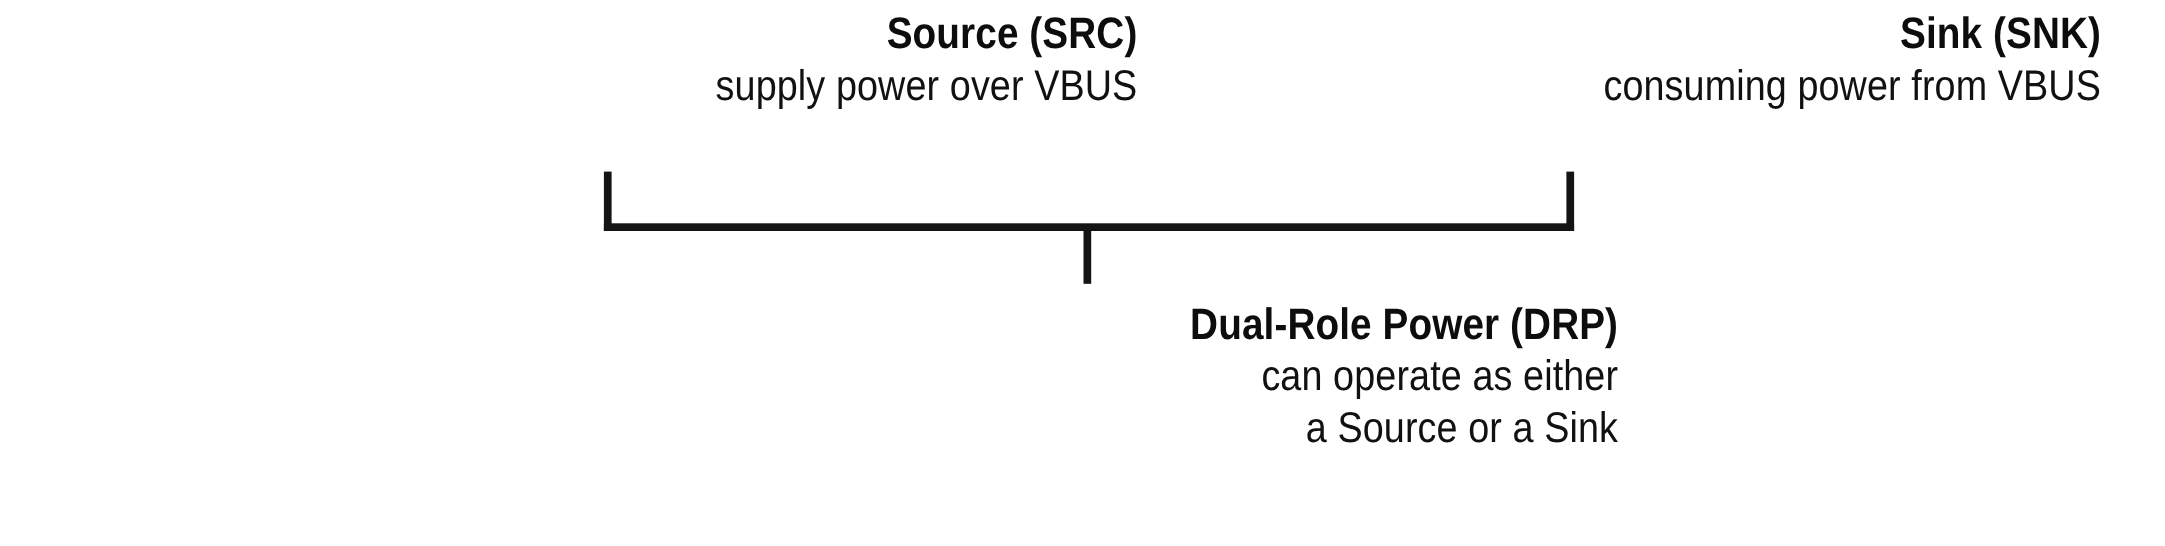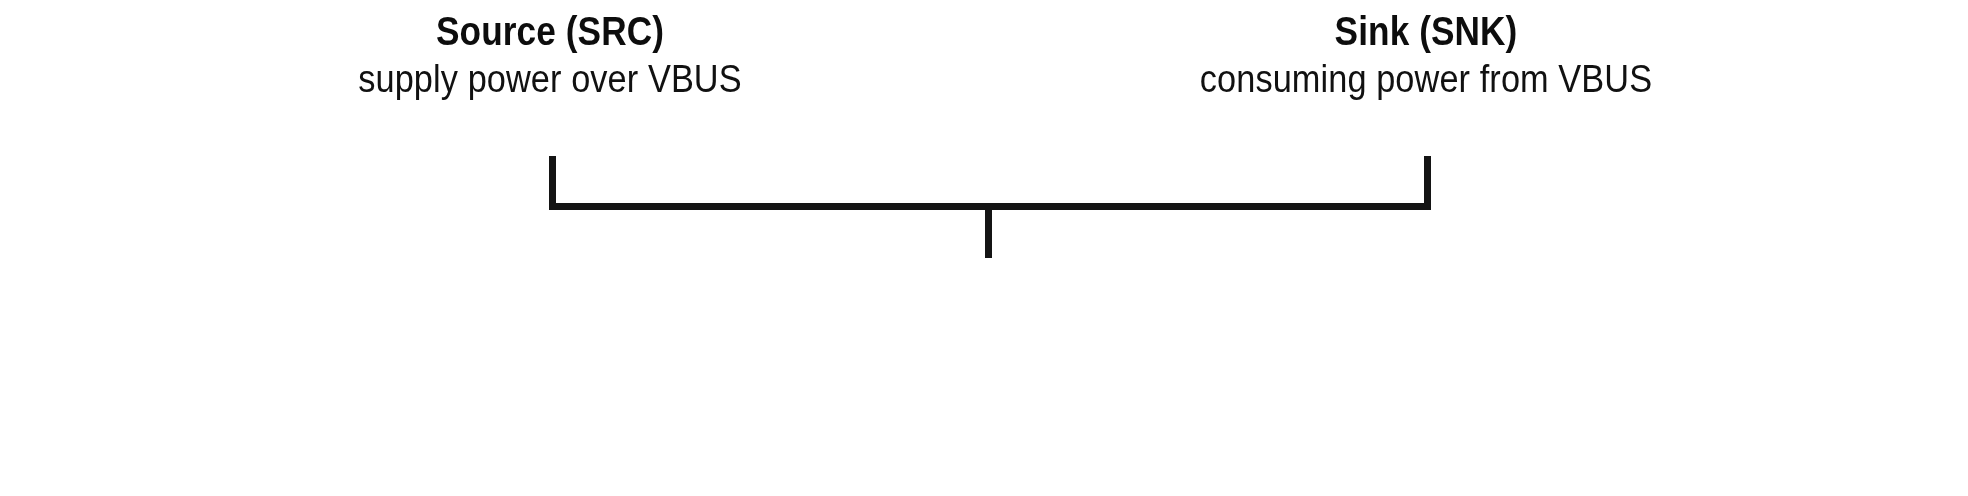--- a/index.html
+++ b/index.html
@@ -18,21 +18,21 @@
     position: relative;
     width: 1968px;
     height: 496px;
     background: #ffffff;
     overflow: hidden;
   }
 
   
   .node {
     position: absolute;
-    text-align: center;
+    text-align: right;
     white-space: nowrap;
   }
   .node-title {
     font-weight: bold;
     font-size: 40px;
     line-height: 47px;
     letter-spacing: 0.1px;
     transform: scaleX(0.88);
     transform-origin: center center;
     color: #0d0d0d;
@@ -112,14 +112,19 @@
   <div class="node" id="node-sink">
     <div class="node-title">Sink (SNK)</div>
     <div class="node-desc">consuming power from VBUS</div>
   </div>
 
   <div class="connector" id="connector-left-riser"></div>
   <div class="connector" id="connector-right-riser"></div>
   <div class="connector" id="connector-crossbar"></div>
   <div class="connector" id="connector-center-stem"></div>
 
+  <div class="node" id="node-drp">
+    <div class="node-title">Dual-Role Power (DRP)</div>
+    <div class="node-desc">can operate as either</div>
+    <div class="node-desc">a Source or a Sink</div>
+  </div>
 
 </div>
 
 </body></html>

